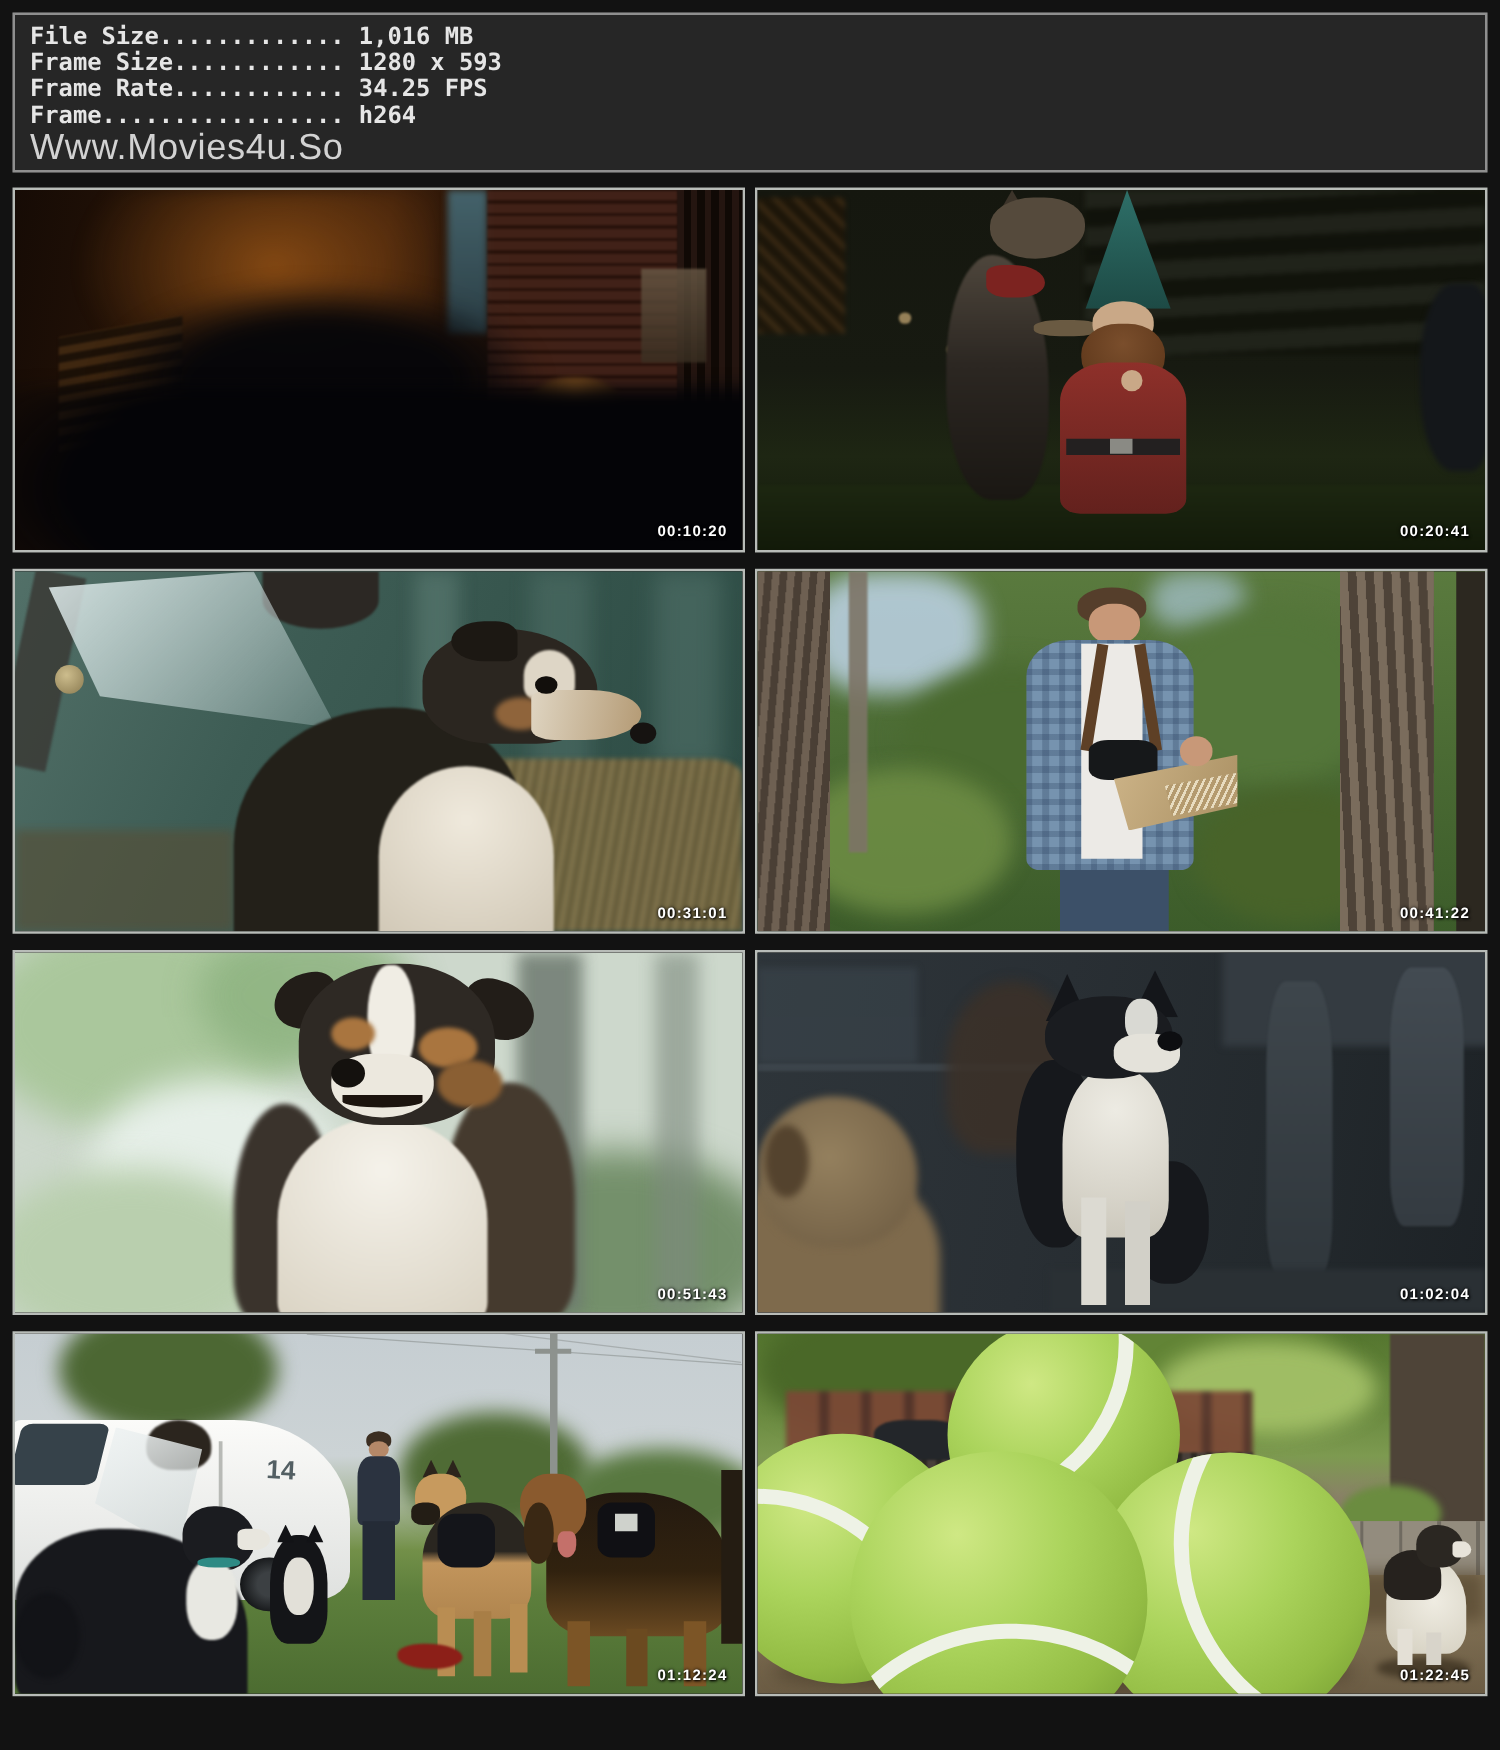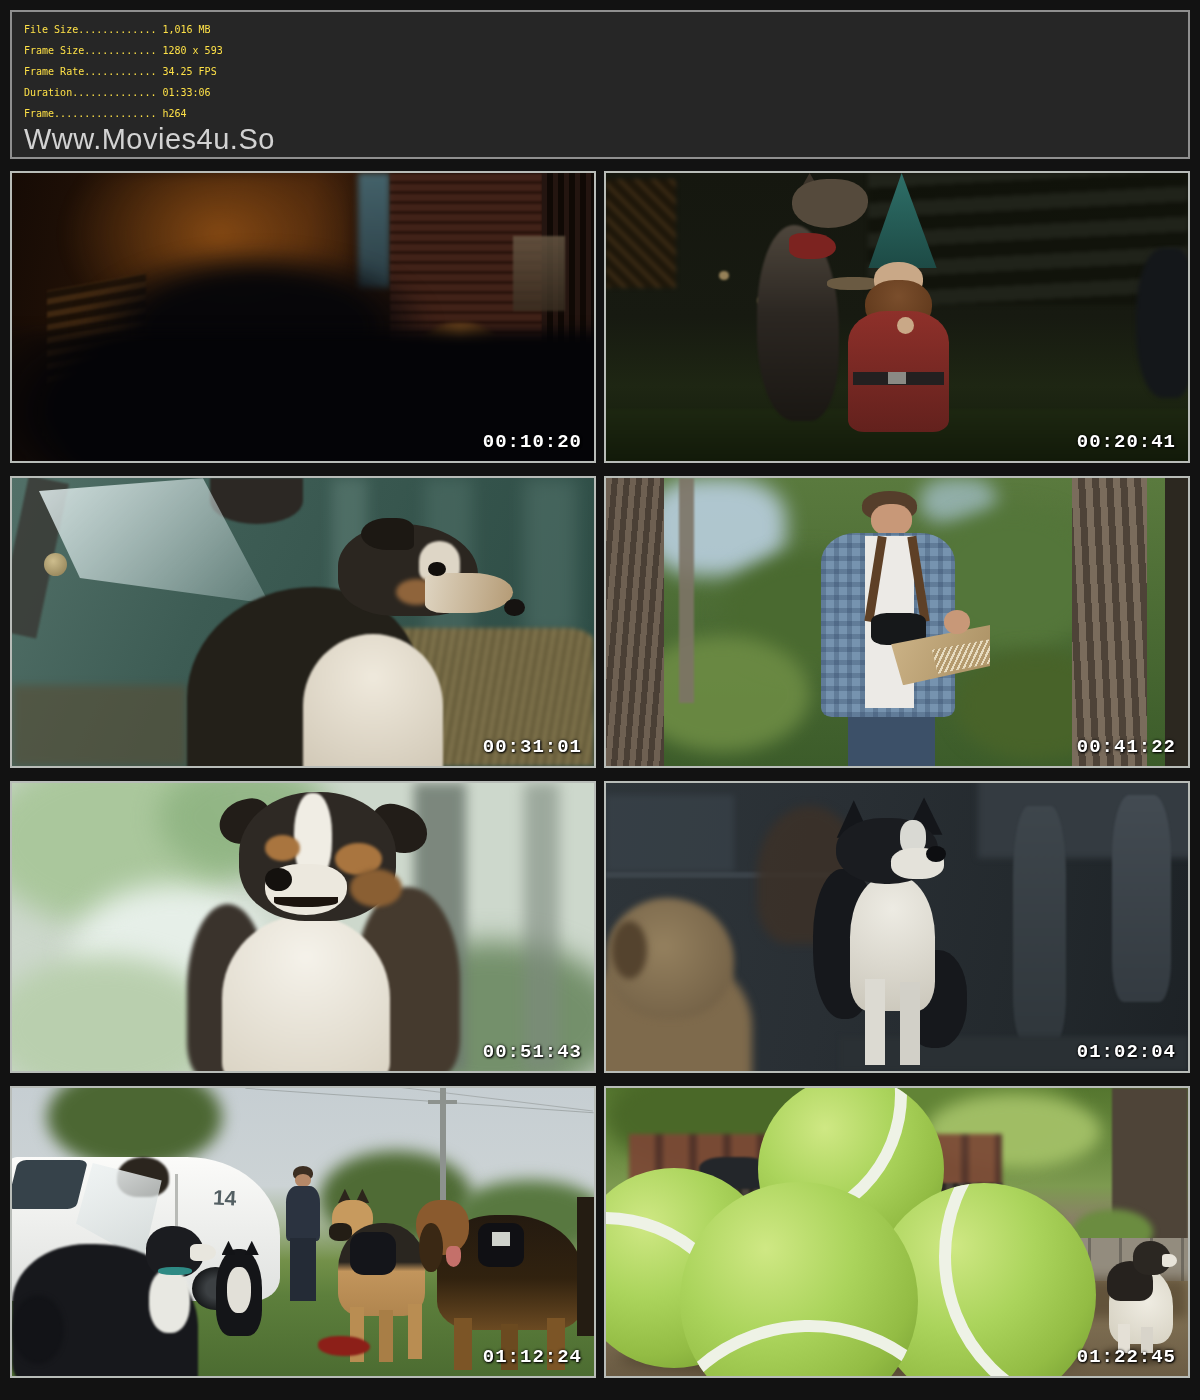--- a/index.html
+++ b/index.html
@@ -1,30 +1,30 @@
 <!DOCTYPE html>
 <html><head>
 <meta charset="utf-8">
 <style>
   html,body{margin:0;padding:0;background:#121212;}
   .page{position:relative;width:1200px;height:1400px;box-sizing:border-box;padding:10px 10px 0 10px;
         font-family:"DejaVu Sans Mono",monospace;overflow:hidden;}
   
   .info-box{box-sizing:border-box;width:1180px;background:#262626;border:2px solid #8f8f8f;
             padding:7px 12px 3px 12px;margin-bottom:12px;}
-  .info-row{font-weight:normal;font-size:10px;line-height:21px;color:#fde047;white-space:pre;}
+  .info-row{font-weight:bold;font-size:19px;line-height:21px;color:#e5e5e5;white-space:pre;}
   .watermark{font-family:"Liberation Sans",sans-serif;font-size:29px;line-height:30px;color:#d2d2d2;letter-spacing:.5px;}
   
   .grid{display:grid;grid-template-columns:586px 586px;column-gap:8px;row-gap:13px;}
   .thumb{position:relative;box-sizing:border-box;width:586px;height:292px;border:2px solid #b8bcb8;
          background:#000;overflow:hidden;margin:0;padding:0;}
   .scene{position:absolute;inset:0;overflow:hidden;}
   .o{position:absolute;}
-  .ts{position:absolute;right:12px;bottom:8px;z-index:50;font-family:Liberation Mono, monospace;
-      font-weight:bold;font-size:19px;letter-spacing:1px;color:#ffffff;
+  .ts{position:absolute;right:12px;bottom:8px;z-index:50;font-family:Liberation Sans, sans-serif;
+      font-weight:bold;font-size:12px;letter-spacing:1px;color:#ffffff;
       text-shadow:0 0 3px #000,1px 1px 2px #000;}
   
   .s1{background:linear-gradient(100deg,#160b05 0%,#2b1608 28%,#3a1d0a 48%,#1e1008 66%,#201110 100%);}
   .s1-glow{left:8%;top:0;width:50%;height:60%;background:radial-gradient(ellipse at 55% 35%,rgba(214,120,30,.5),rgba(0,0,0,0) 70%);filter:blur(6px);}
   .s1-pallet{left:6%;top:38%;width:17%;height:32%;background:repeating-linear-gradient(0deg,#4a2f14 0 6px,#1c1208 6px 13px);transform:skewY(-10deg);filter:blur(1px);opacity:.75;}
   .s1-window{left:59.5%;top:0;width:5.5%;height:40%;background:linear-gradient(#49707c,#2c4650);filter:blur(3px);opacity:.85;}
   .s1-brick{left:65%;top:0;width:26%;height:100%;background:repeating-linear-gradient(0deg,#45241a 0 7px,#2a130c 7px 10px),repeating-linear-gradient(90deg,rgba(0,0,0,.3) 0 2px,rgba(0,0,0,0) 2px 16px);filter:blur(1px);opacity:.9;}
   .s1-slats{left:91%;top:0;width:9%;height:100%;background:repeating-linear-gradient(90deg,#241510 0 5px,#100905 5px 11px);}
   .s1-box{left:86%;top:22%;width:9%;height:26%;background:linear-gradient(#6a5a46,#3a2f22);filter:blur(1px);opacity:.8;}
   .s1-barrel{left:70%;top:52%;width:14%;height:22%;background:radial-gradient(ellipse at 50% 20%,#8a5a22,#2a180c 75%);border-radius:45%;filter:blur(2px);opacity:.85;}
@@ -227,21 +227,20 @@
 </style>
 </head>
 <body>
 
 <div class="page">
 
   <div class="info-box">
     <div class="info-row">File Size............. 1,016 MB</div>
     <div class="info-row">Frame Size............ 1280 x 593</div>
     <div class="info-row">Frame Rate............ 34.25 FPS</div>
-    <div class="info-row">Duration.............. 01:33:06</div>
     <div class="info-row">Frame................. h264</div>
     <div class="watermark">Www.Movies4u.So</div>
   </div>
 
   <div class="grid">
 
     <figure class="thumb">
       <div class="scene s1">
         <div class="o s1-glow"></div>
         <div class="o s1-pallet"></div>

